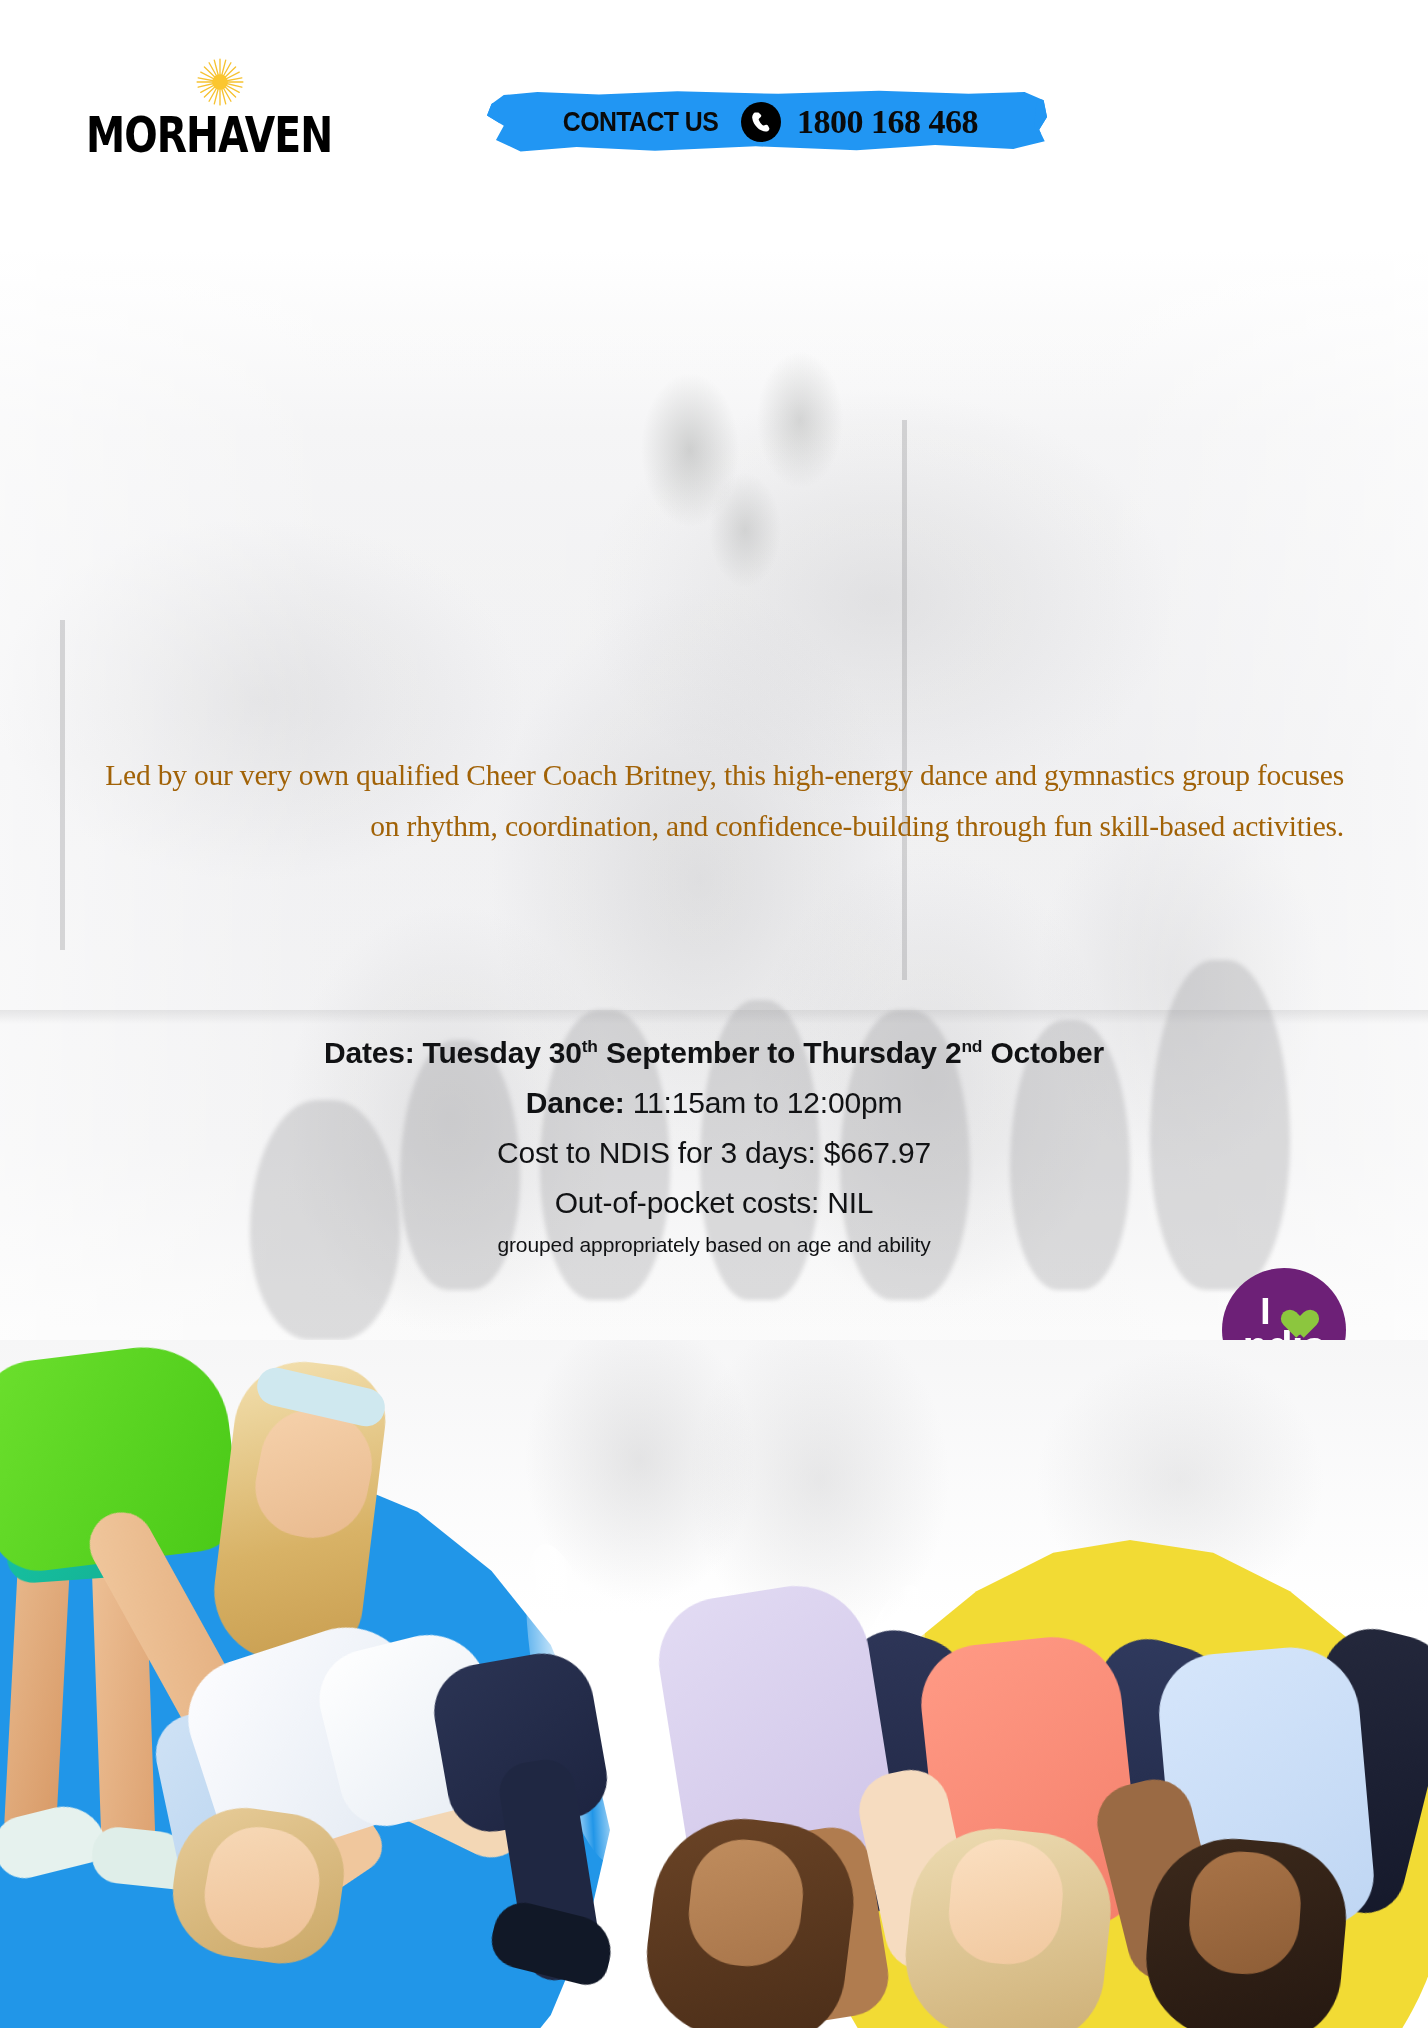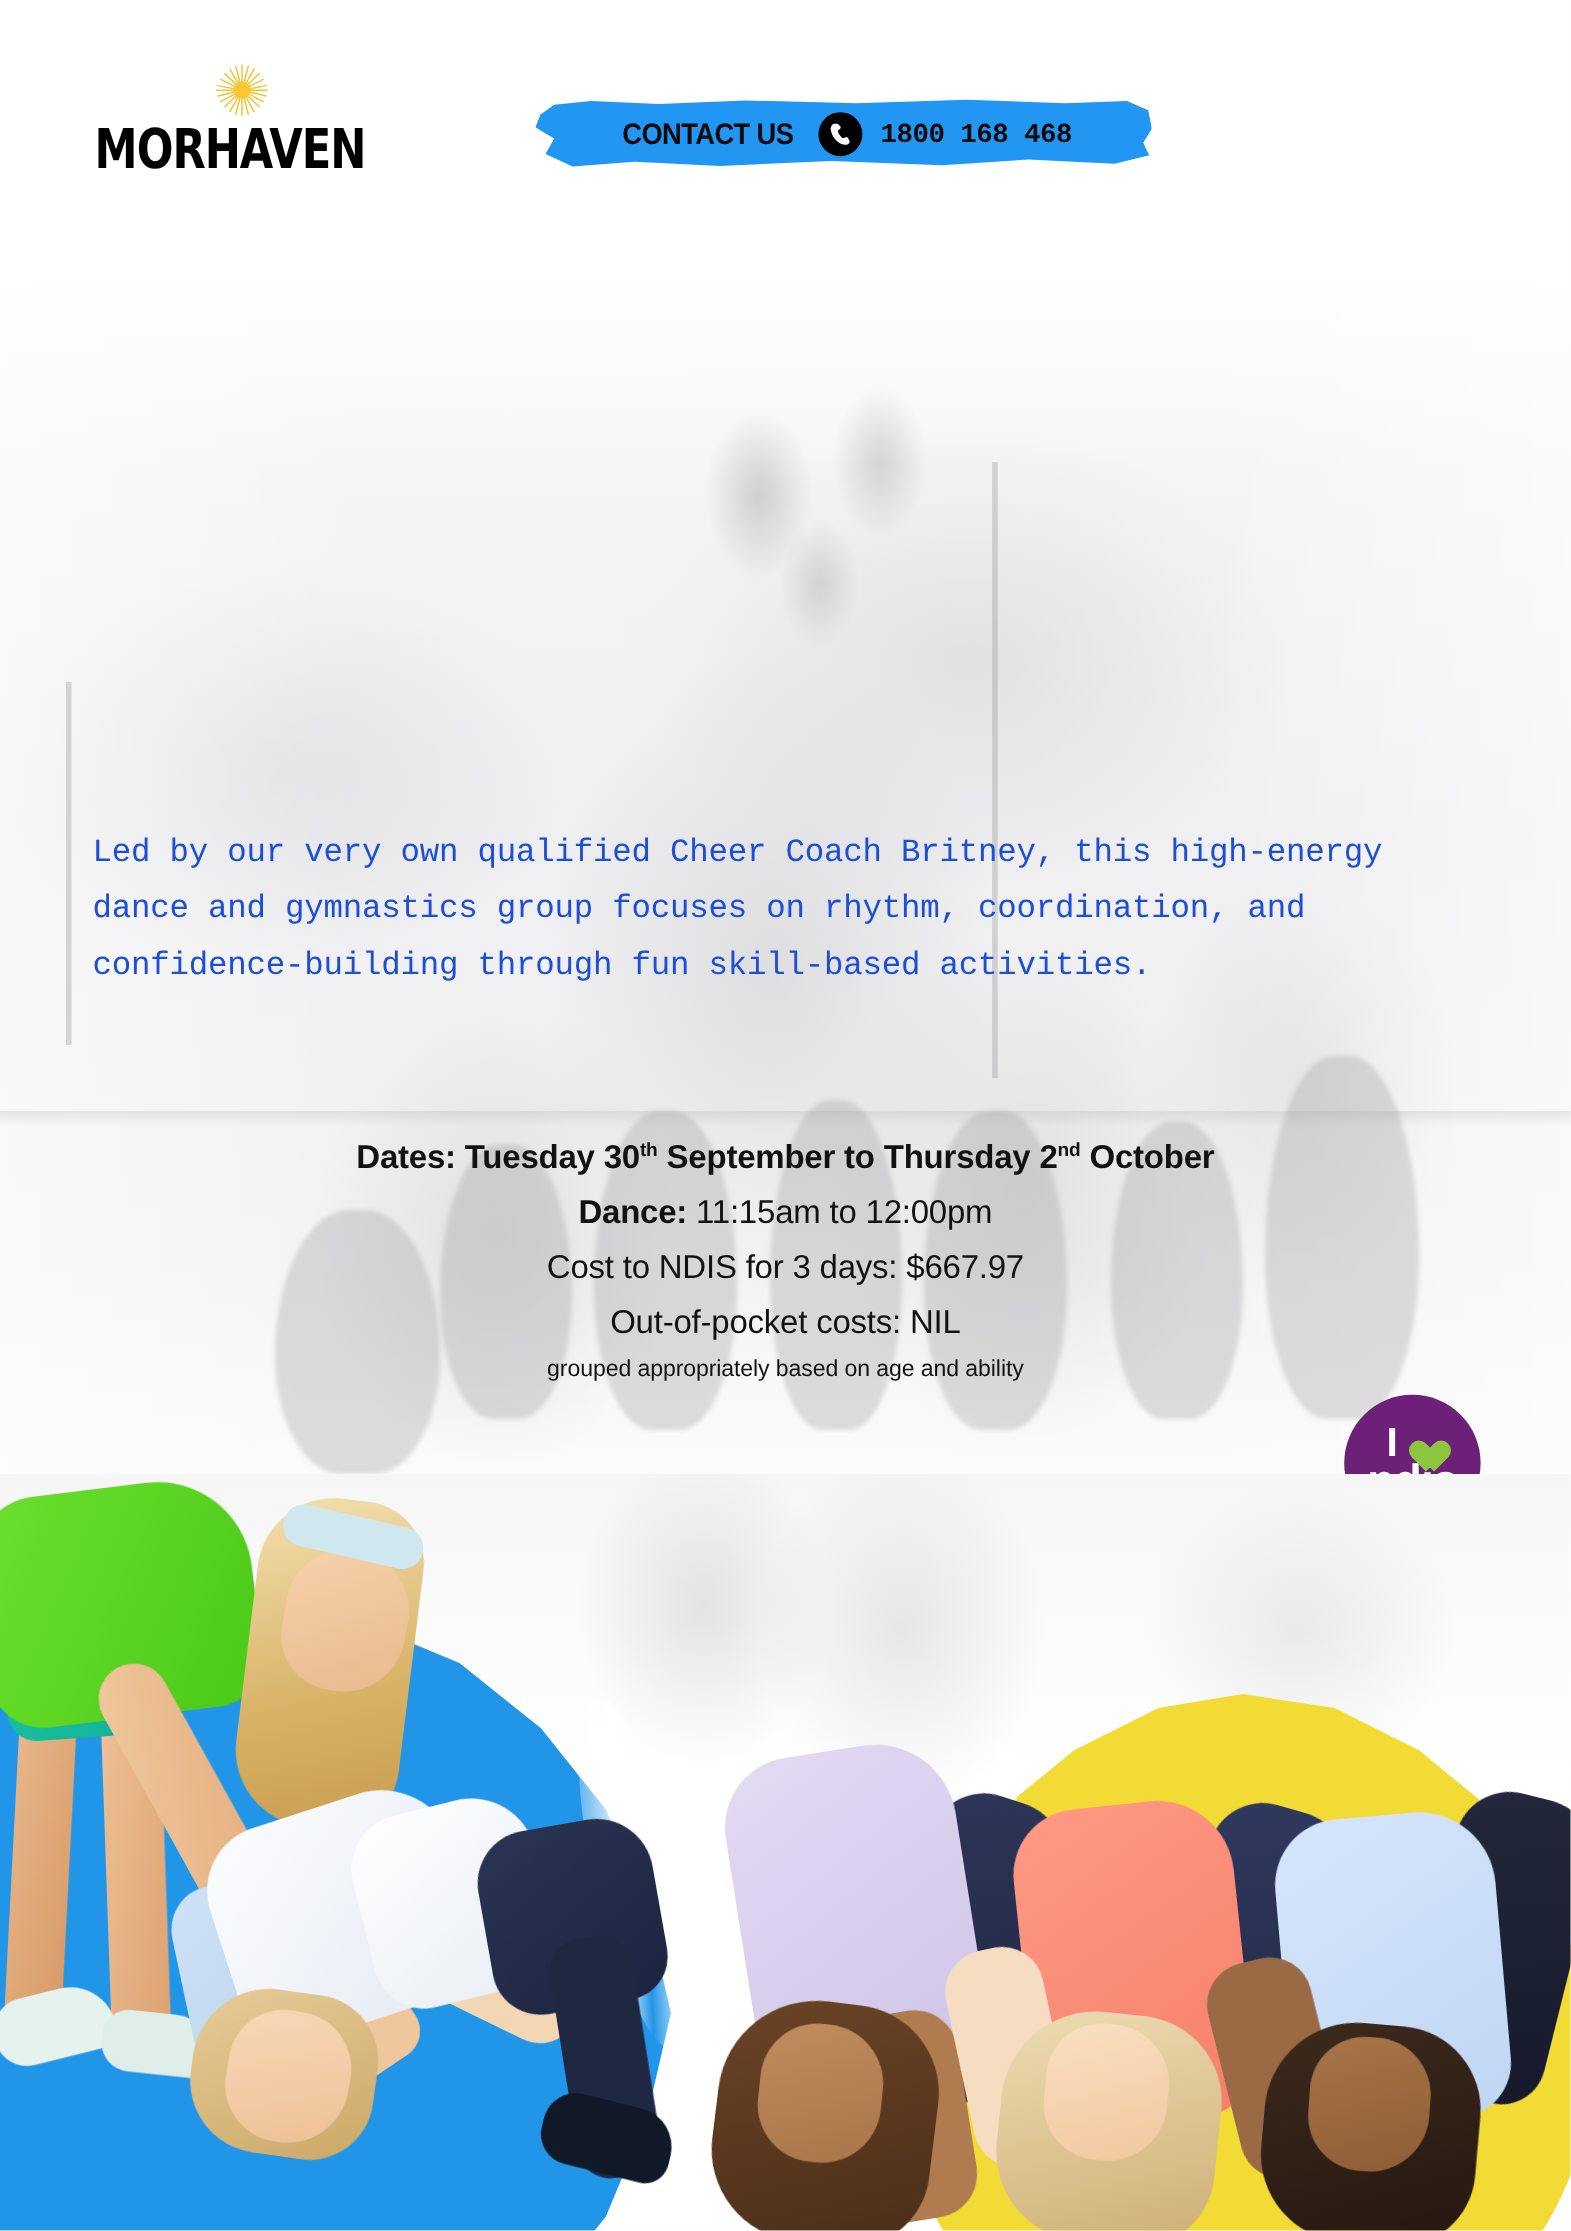--- a/index.html
+++ b/index.html
@@ -153,23 +153,23 @@
     width: 40px; height: 40px;
     border-radius: 50%;
     background: #000000;
     display: flex;
     align-items: center;
     justify-content: center;
     flex: none;
   }
   .phone-icon svg { display: block; }
   .contact-number {
-    font-family: Liberation Mono, monospace;
+    font-family: Liberation Serif, serif;
     font-weight: bold;
-    font-size: 25px;
+    font-size: 34px;
     color: #0a0a0a;
     letter-spacing: -0.5px;
   }
 
   
   .title-block {
     position: absolute;
     left: 0; right: 0;
     top: 340px;
     text-align: center;
@@ -200,25 +200,25 @@
     transform: scaleY(1.18);
     transform-origin: center top;
   }
 
   
   .body-copy {
     position: absolute;
     left: 84px;
     top: 750px;
     width: 1260px;
-    text-align: left;
-    font-family: Liberation Mono, monospace;
+    text-align: right;
+    font-family: Liberation Serif, serif;
     font-size: 29.5px;
     line-height: 51px;
-    color: #1d4ed8;
+    color: #a16207;
     letter-spacing: -0.2px;
   }
 
   
   .details {
     position: absolute;
     left: 84px;
     top: 1028px;
     width: 1260px;
     text-align: center;

